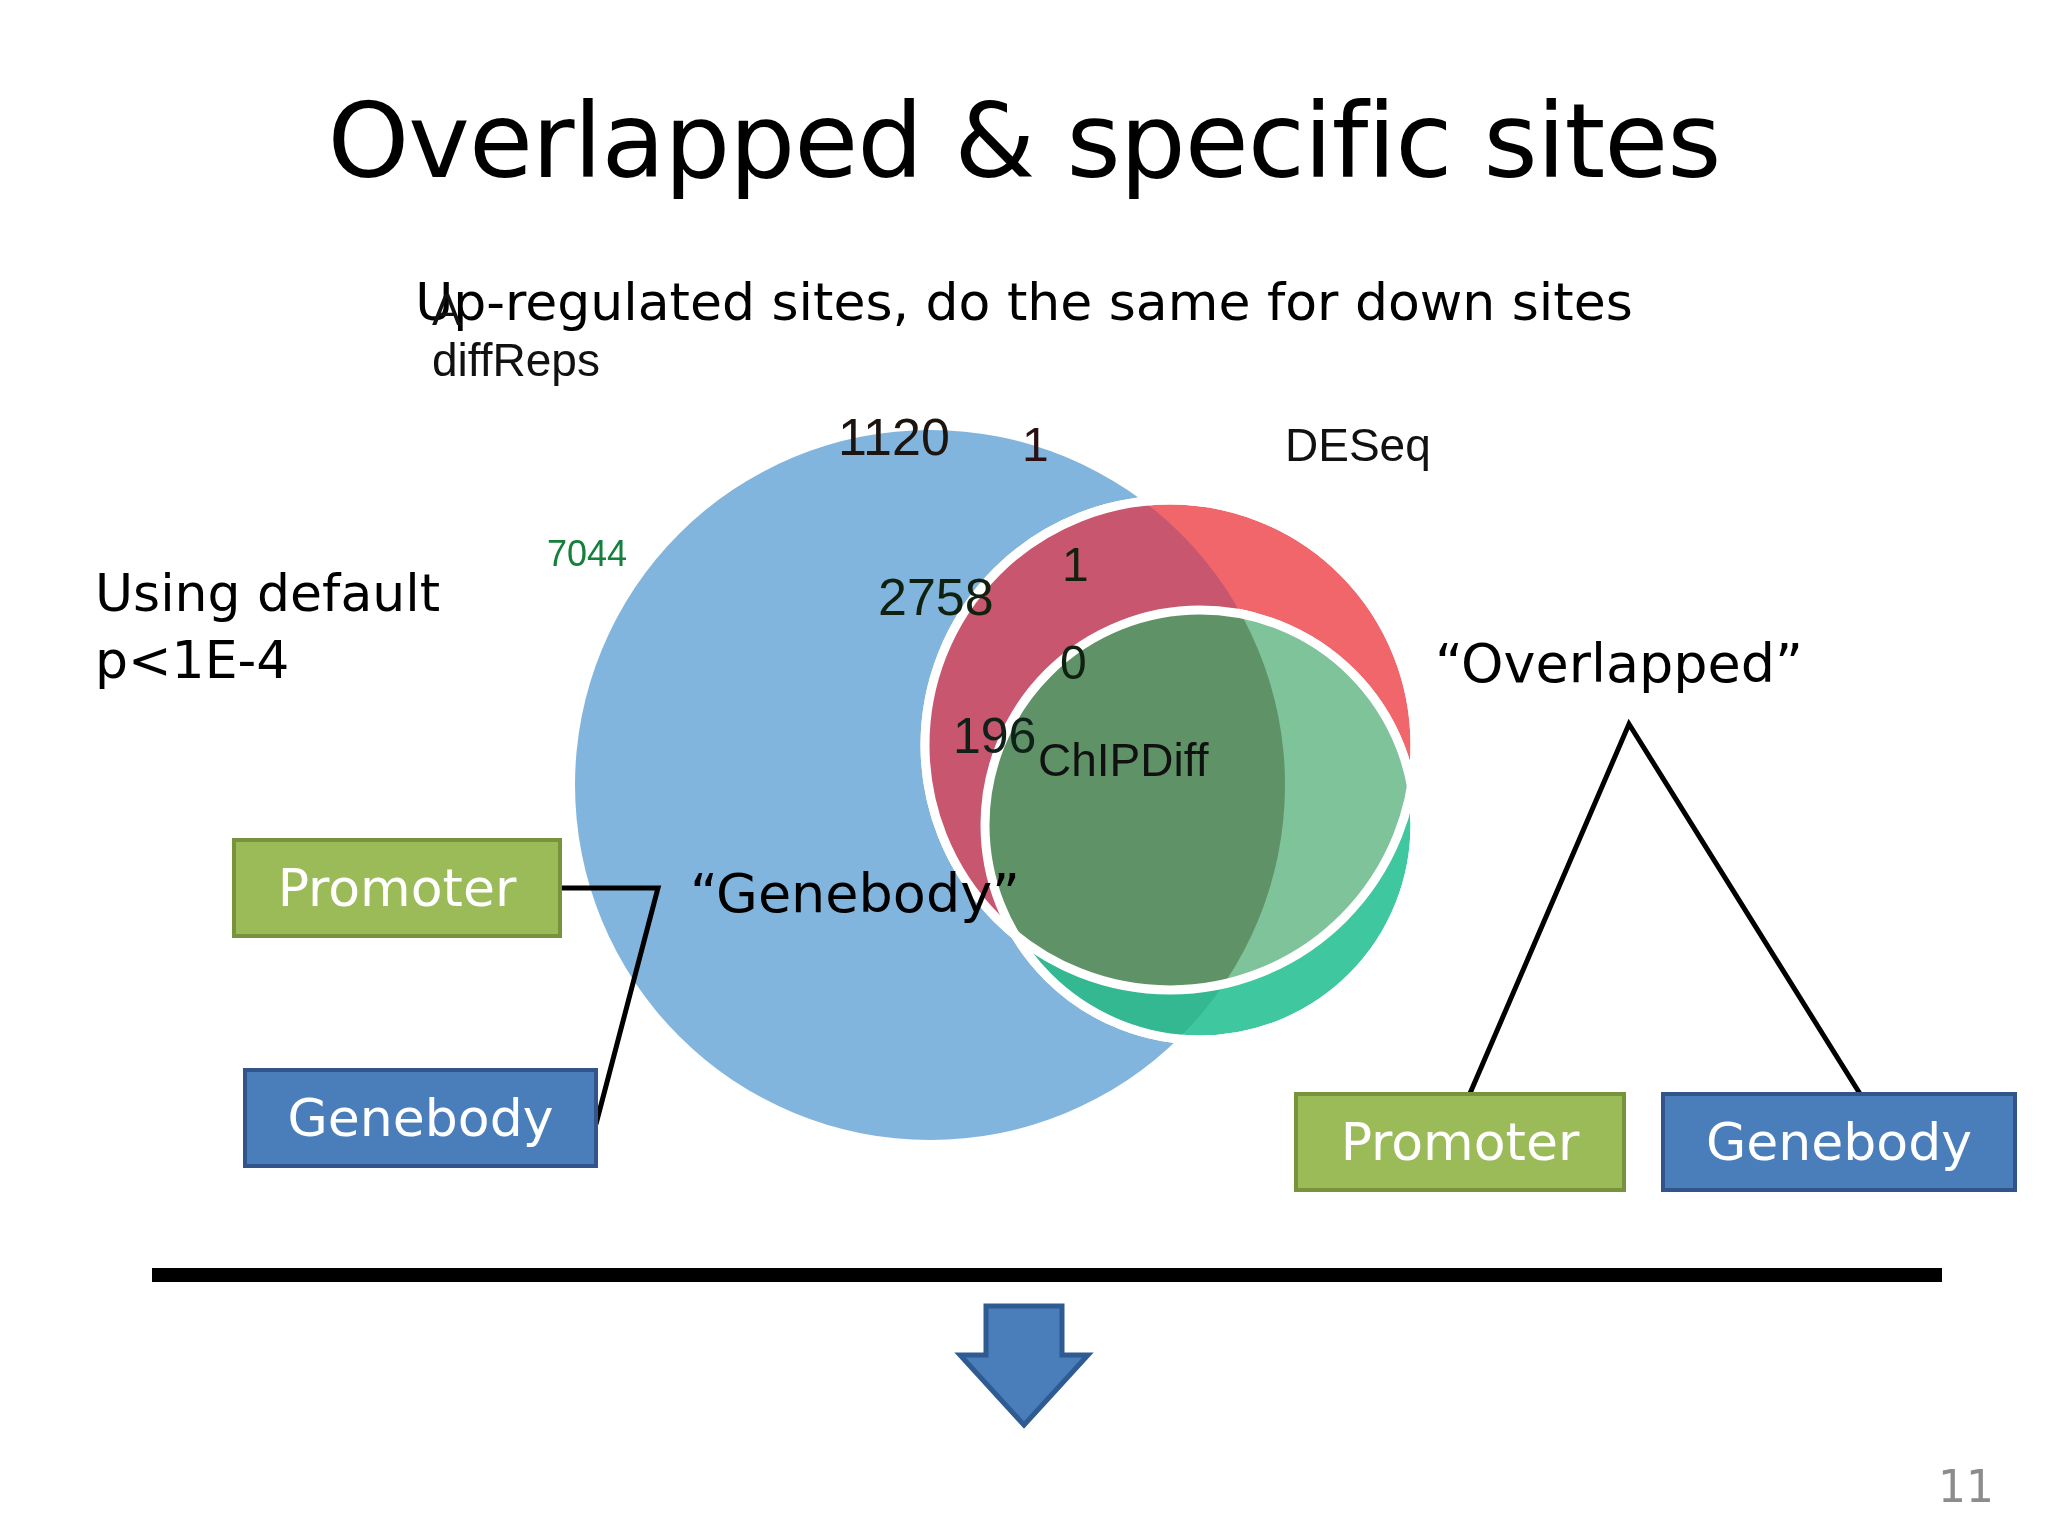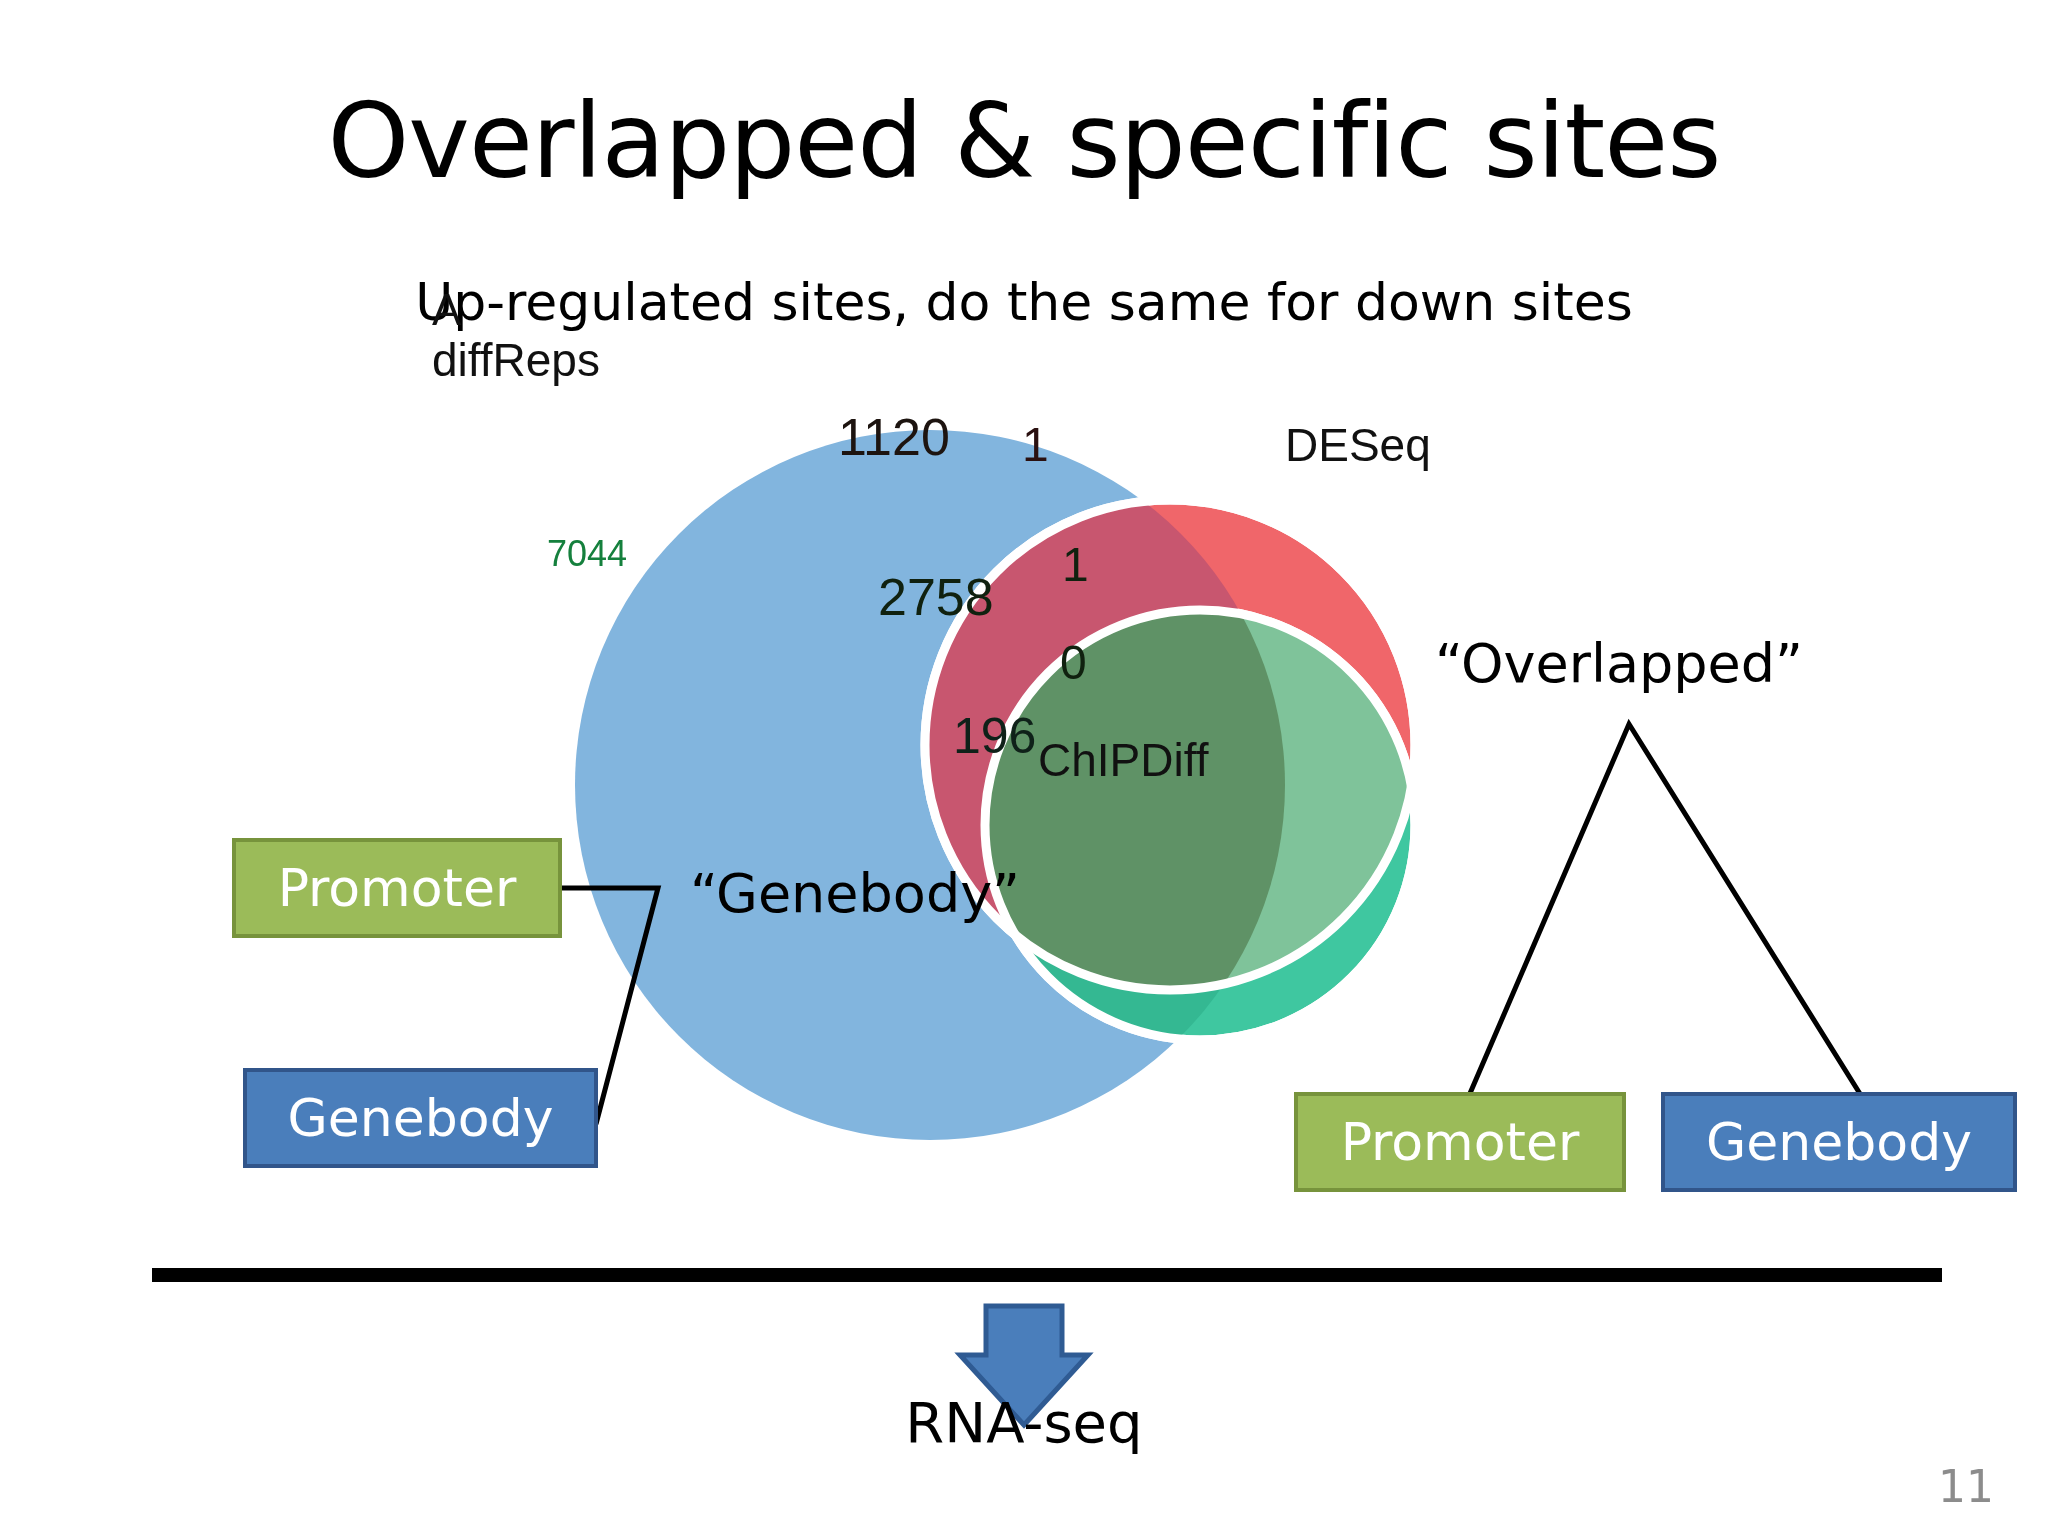--- a/index.html
+++ b/index.html
@@ -147,20 +147,22 @@
   }
 </style>
 </head>
 <body>
 
 <div id="slide">
 
   <div id="title">Overlapped &amp; specific sites</div>
   <div id="subtitle">Up-regulated sites, do the same for down sites</div>
 
+  <div id="left-note">Using default
+p&lt;1E-4</div>
 
   <div id="venn-figure">
 
     <svg id="venn-svg" width="1000" height="830" viewBox="0 0 1000 830">
       <defs>
         <clipPath id="clipBlue">
             <circle cx="370" cy="430" r="355"></circle>
           </clipPath>
         <clipPath id="clipRed">
             <circle cx="610" cy="390" r="245"></circle>
@@ -230,16 +232,15 @@
   <div class="tagbox blue" style="left:243px; top:1068px; width:355px; height:100px;">
     <span>Genebody</span>
   </div>
   <div class="tagbox green" style="left:1294px; top:1092px; width:332px; height:100px;">
     <span>Promoter</span>
   </div>
   <div class="tagbox blue" style="left:1661px; top:1092px; width:356px; height:100px;">
     <span>Genebody</span>
   </div>
 
-  <div id="rnaseq-label">RNA-seq</div>
   <div id="page-number">11</div>
 
 </div>
 
 </body></html>

